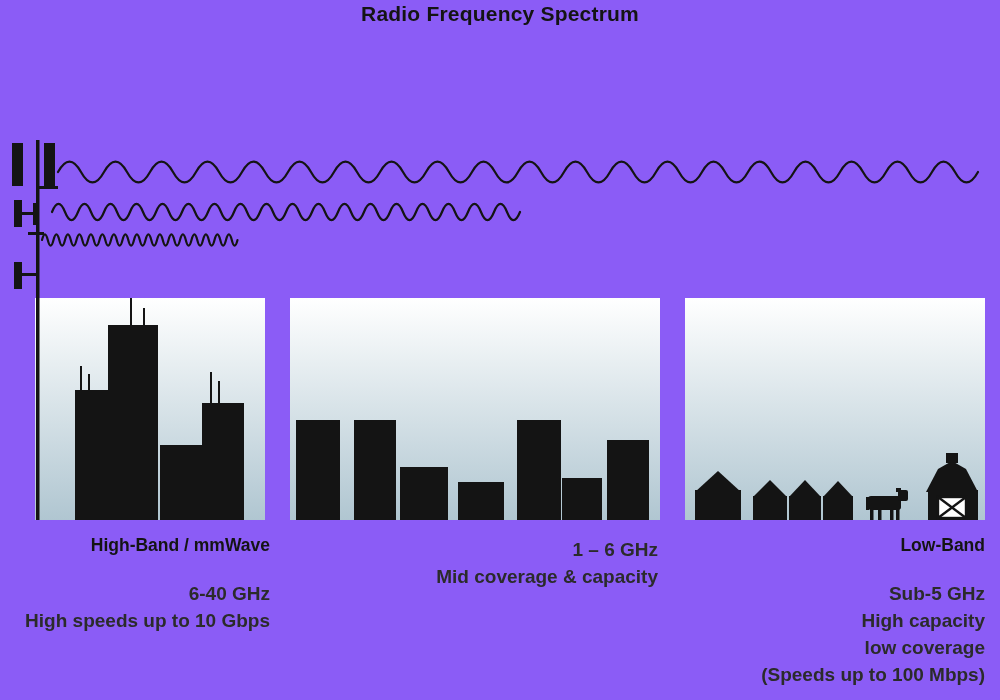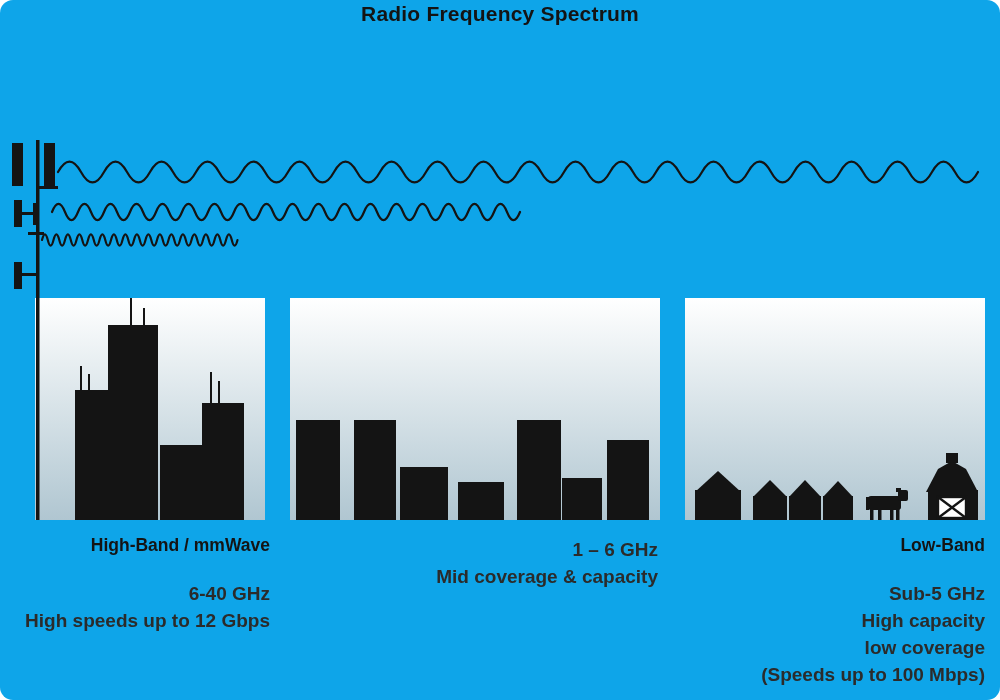--- a/index.html
+++ b/index.html
@@ -11,22 +11,21 @@
   html, body { margin: 0; padding: 0; background: #ffffff; }
   body {
     font-family: "Liberation Sans", "DejaVu Sans", sans-serif;
     color: var(--ink);
   }
   .stage {
     position: relative;
     width: 1000px;
     height: 700px;
     overflow: hidden;
-    background: #0ea5e9;
-    border-radius: 13px;
+    background: #8b5cf6;
   }
   .diagram-title {
     position: absolute;
     top: 2px;
     left: 0;
     right: 0;
     text-align: center;
     font-size: 21px;
     font-weight: 700;
     letter-spacing: 0.2px;
@@ -160,21 +159,21 @@
     </g>
 
     <path class="wave" d="M 58 172 Q 69.5 151.1 81.0 172 Q 92.5 192.9 104.0 172 Q 115.5 151.1 127.0 172 Q 138.5 192.9 150.0 172 Q 161.5 151.1 173.0 172 Q 184.5 192.9 196.0 172 Q 207.5 151.1 219.0 172 Q 230.5 192.9 242.0 172 Q 253.5 151.1 265.0 172 Q 276.5 192.9 288.0 172 Q 299.5 151.1 311.0 172 Q 322.5 192.9 334.0 172 Q 345.5 151.1 357.0 172 Q 368.5 192.9 380.0 172 Q 391.5 151.1 403.0 172 Q 414.5 192.9 426.0 172 Q 437.5 151.1 449.0 172 Q 460.5 192.9 472.0 172 Q 483.5 151.1 495.0 172 Q 506.5 192.9 518.0 172 Q 529.5 151.1 541.0 172 Q 552.5 192.9 564.0 172 Q 575.5 151.1 587.0 172 Q 598.5 192.9 610.0 172 Q 621.5 151.1 633.0 172 Q 644.5 192.9 656.0 172 Q 667.5 151.1 679.0 172 Q 690.5 192.9 702.0 172 Q 713.5 151.1 725.0 172 Q 736.5 192.9 748.0 172 Q 759.5 151.1 771.0 172 Q 782.5 192.9 794.0 172 Q 805.5 151.1 817.0 172 Q 828.5 192.9 840.0 172 Q 851.5 151.1 863.0 172 Q 874.5 192.9 886.0 172 Q 897.5 151.1 909.0 172 Q 920.5 192.9 932.0 172 Q 943.5 151.1 955.0 172 Q 966.5 192.9 978.0 172"></path>
     <path class="wave" d="M 52 212 Q 58.5 195.8 65.0 212 Q 71.5 228.2 78.0 212 Q 84.5 195.8 91.0 212 Q 97.5 228.2 104.0 212 Q 110.5 195.8 117.0 212 Q 123.5 228.2 130.0 212 Q 136.5 195.8 143.0 212 Q 149.5 228.2 156.0 212 Q 162.5 195.8 169.0 212 Q 175.5 228.2 182.0 212 Q 188.5 195.8 195.0 212 Q 201.5 228.2 208.0 212 Q 214.5 195.8 221.0 212 Q 227.5 228.2 234.0 212 Q 240.5 195.8 247.0 212 Q 253.5 228.2 260.0 212 Q 266.5 195.8 273.0 212 Q 279.5 228.2 286.0 212 Q 292.5 195.8 299.0 212 Q 305.5 228.2 312.0 212 Q 318.5 195.8 325.0 212 Q 331.5 228.2 338.0 212 Q 344.5 195.8 351.0 212 Q 357.5 228.2 364.0 212 Q 370.5 195.8 377.0 212 Q 383.5 228.2 390.0 212 Q 396.5 195.8 403.0 212 Q 409.5 228.2 416.0 212 Q 422.5 195.8 429.0 212 Q 435.5 228.2 442.0 212 Q 448.5 195.8 455.0 212 Q 461.5 228.2 468.0 212 Q 474.5 195.8 481.0 212 Q 487.5 228.2 494.0 212 Q 500.5 195.8 507.0 212 Q 513.5 228.2 520.0 212"></path>
     <path class="wave" d="M 42 240 Q 44.9 228.6 47.8 240 Q 50.6 251.4 53.5 240 Q 56.4 228.6 59.3 240 Q 62.1 251.4 65.0 240 Q 67.9 228.6 70.8 240 Q 73.6 251.4 76.5 240 Q 79.4 228.6 82.3 240 Q 85.1 251.4 88.0 240 Q 90.9 228.6 93.8 240 Q 96.6 251.4 99.5 240 Q 102.4 228.6 105.3 240 Q 108.1 251.4 111.0 240 Q 113.9 228.6 116.8 240 Q 119.6 251.4 122.5 240 Q 125.4 228.6 128.3 240 Q 131.1 251.4 134.0 240 Q 136.9 228.6 139.8 240 Q 142.6 251.4 145.5 240 Q 148.4 228.6 151.3 240 Q 154.1 251.4 157.0 240 Q 159.9 228.6 162.8 240 Q 165.6 251.4 168.5 240 Q 171.4 228.6 174.3 240 Q 177.1 251.4 180.0 240 Q 182.9 228.6 185.8 240 Q 188.6 251.4 191.5 240 Q 194.4 228.6 197.3 240 Q 200.1 251.4 203.0 240 Q 205.9 228.6 208.8 240 Q 211.6 251.4 214.5 240 Q 217.4 228.6 220.3 240 Q 223.1 251.4 226.0 240 Q 228.9 228.6 231.8 240 Q 234.6 251.4 237.5 240"></path>
   </svg>
 
   <div class="band-col band-col-1">
     <div class="band-name">High-Band / mmWave</div>
     <div class="band-freq">6-40 GHz</div>
-    <div class="band-line">High speeds up to 12 Gbps</div>
+    <div class="band-line">High speeds up to 10 Gbps</div>
   </div>
 
   <div class="band-col band-col-2">
     <div class="band-freq">1 – 6 GHz</div>
     <div class="band-line">Mid coverage &amp; capacity</div>
   </div>
 
   <div class="band-col band-col-3">
     <div class="band-name">Low-Band</div>
     <div class="band-freq">Sub-5 GHz</div>

